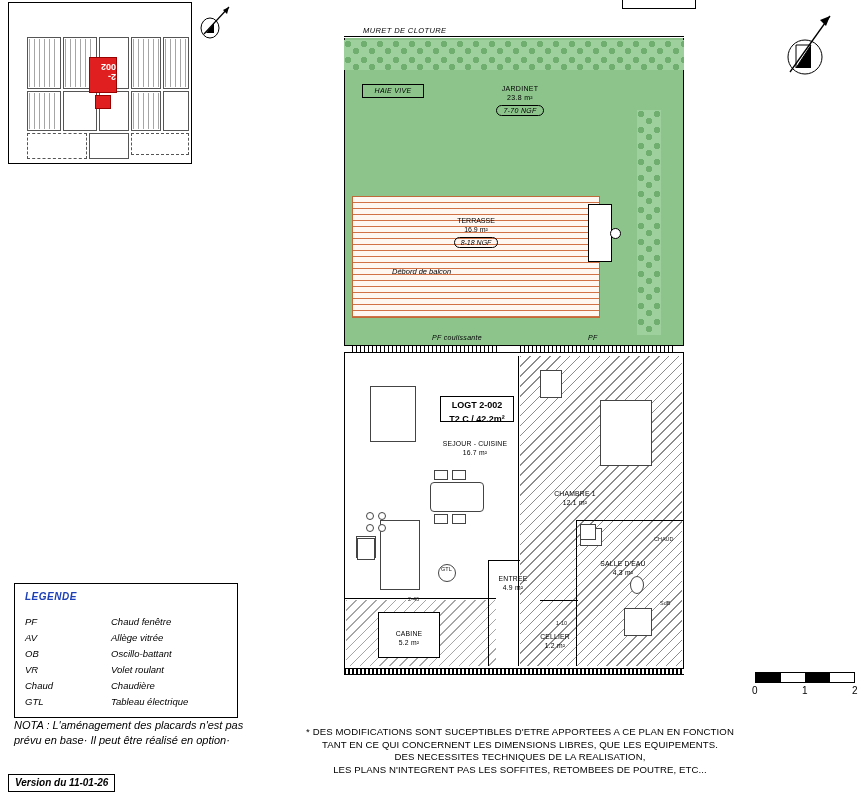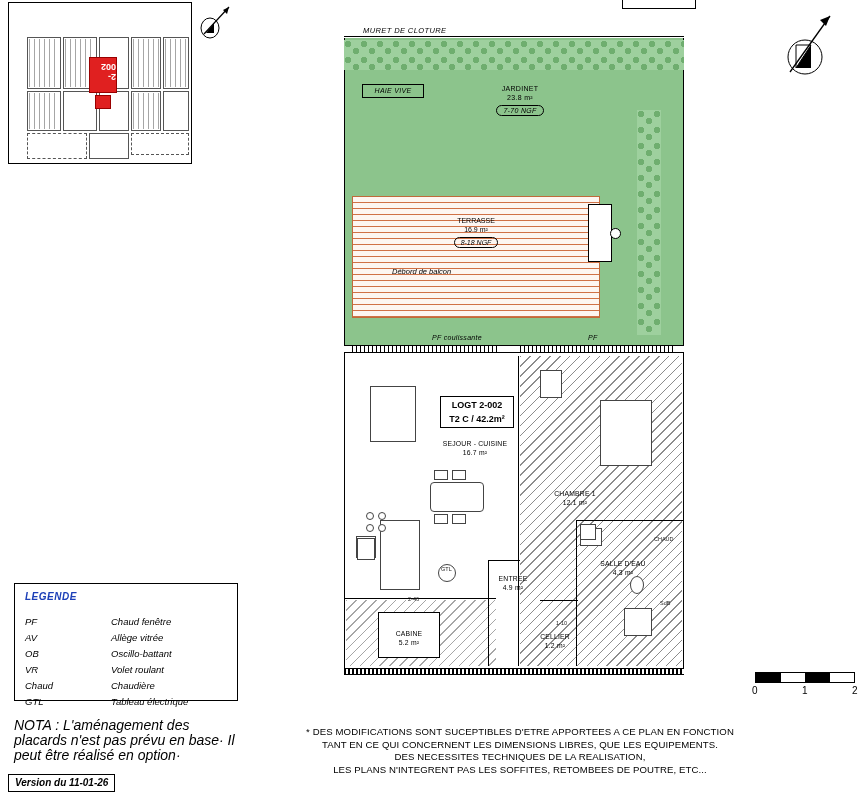--- a/index.html
+++ b/index.html
@@ -78,21 +78,21 @@
     line-height: 10px;
   }
   
   .north {
     position: absolute;
   }
   
   .legend-box {
     position: absolute;
     left: 14px; top: 583px;
-    width: 224px; height: 118px;
+    width: 224px; height: 135px;
     border: 1px solid #000;
     background: #fff;
     box-sizing: border-box;
   }
   .legend-title {
     position: absolute;
     left: 10px; top: 7px;
     font-size: 10px;
     font-style: italic;
     font-weight: bold;
@@ -112,21 +112,21 @@
     width: 70px;
   }
   .legend-row .desc {
     position: absolute;
     left: 86px; top: 0;
   }
   .nota {
     position: absolute;
     left: 14px; top: 718px;
     width: 230px;
-    font-size: 14px;
+    font-size: 11px;
     font-style: italic;
     line-height: 15px;
   }
   .version-box {
     position: absolute;
     left: 8px; top: 774px;
     border: 1px solid #000;
     padding: 2px 6px 3px 6px;
     font-size: 10px;
     font-style: italic;
@@ -343,21 +343,21 @@
   .lbl {
     position: absolute;
     font-size: 6.8px;
     line-height: 8.6px;
     text-align: center;
     letter-spacing: .2px;
   }
   .logt-badge {
     position: absolute;
     left: 440px; top: 396px;
-    width: 74px; height: 32px;
+    width: 74px; height: 26px;
     border: 1px solid #000;
     background: #fff;
     font-size: 9px;
     font-weight: bold;
     text-align: center;
     line-height: 14px;
     padding-top: 1px;
     box-sizing: border-box;
   }
   .dim {

